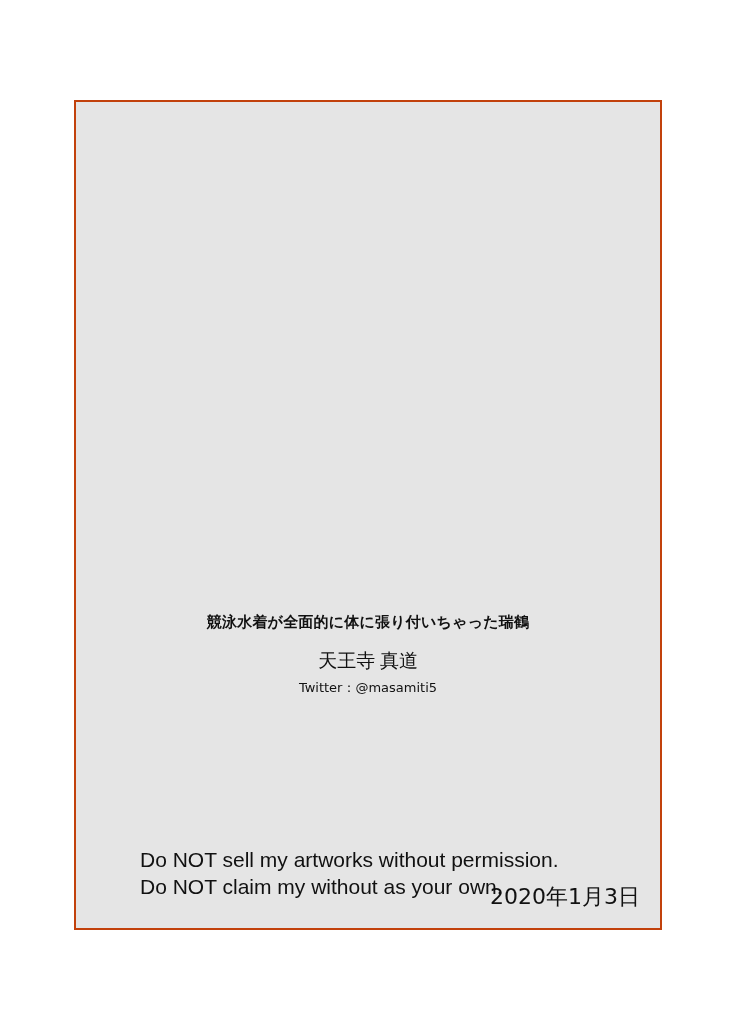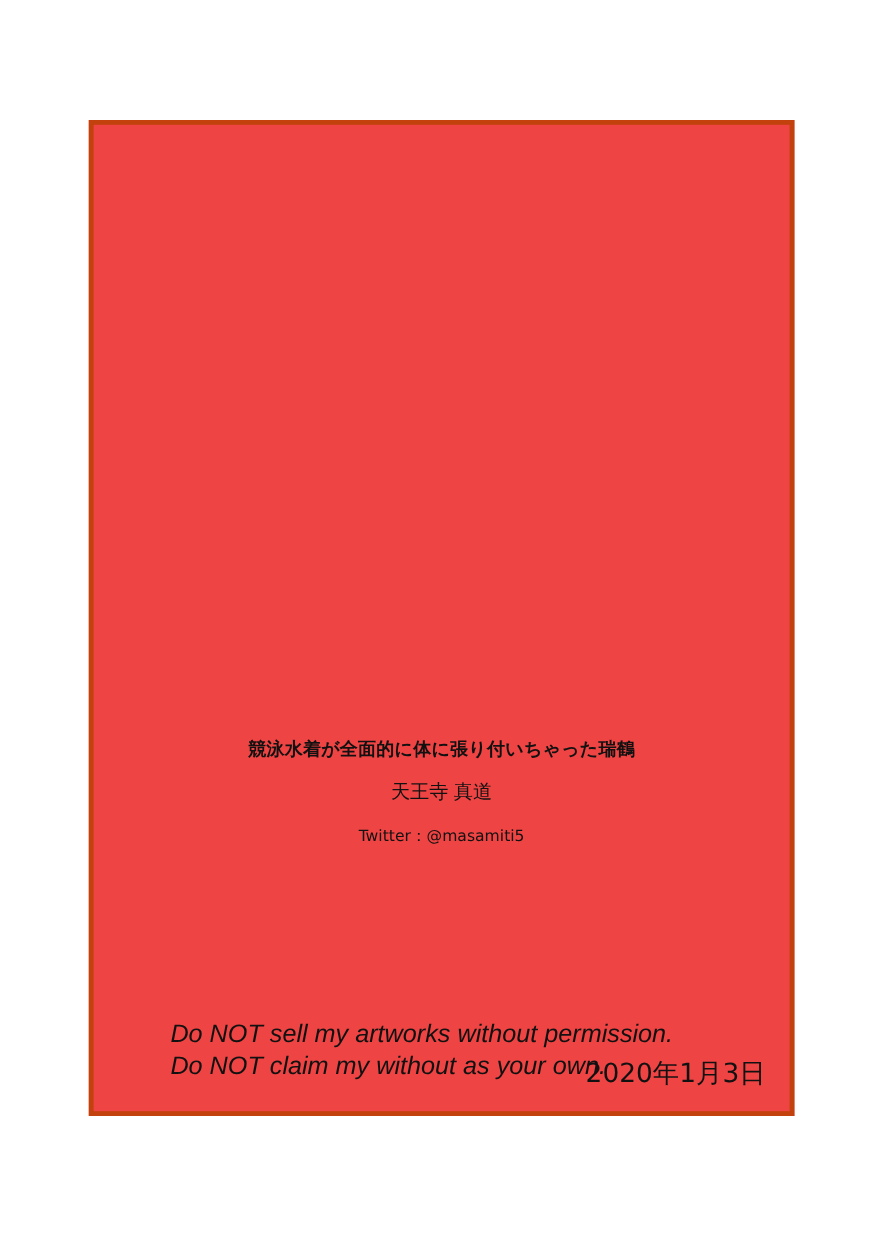--- a/index.html
+++ b/index.html
@@ -21,46 +21,46 @@
     background: #ffffff;
     overflow: hidden;
   }
   
   .frame {
     position: absolute;
     left: 74px;
     top: 100px;
     width: 588px;
     height: 830px;
-    border: 4px solid #c2410c;
+    border: 2px solid #c2410c;
     box-sizing: border-box;
-    background: #ef4444;
+    background: #e5e5e5;
   }
   
   .credits {
     position: absolute;
     left: 0;
     right: 0;
     top: 510px;
     text-align: center;
   }
   .credits .work-title {
     font-family: "DejaVu Sans", sans-serif;
     font-size: 15px;
     font-weight: bold;
     letter-spacing: 0.2px;
     line-height: 1.4;
     margin: 0 0 16px 0;
     color: #111111;
   }
   .credits .author {
-    font-family: Liberation Sans, sans-serif;
-    font-size: 16px;
+    font-family: Liberation Serif, serif;
+    font-size: 19px;
     line-height: 1.3;
-    margin: 0 0 18px 0;
+    margin: 0 0 6px 0;
     color: #111111;
   }
   .credits .twitter {
     font-family: "DejaVu Sans", sans-serif;
     font-size: 13px;
     line-height: 1.3;
     margin: 0;
     color: #111111;
   }
   
@@ -69,21 +69,20 @@
     left: 64px;
     top: 745px;
     text-align: left;
   }
   .notice p {
     margin: 0;
     font-family: "Liberation Sans", sans-serif;
     font-size: 21px;
     line-height: 1.28;
     color: #111111;
-    font-style: italic;
   }
   
   .date {
     position: absolute;
     right: 20px;
     bottom: 16px;
     font-family: "DejaVu Sans", sans-serif;
     font-size: 22px;
     color: #111111;
     text-align: right;

